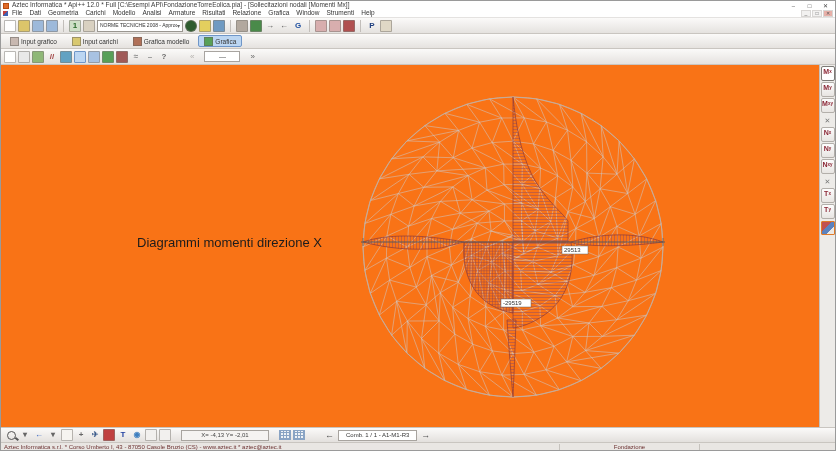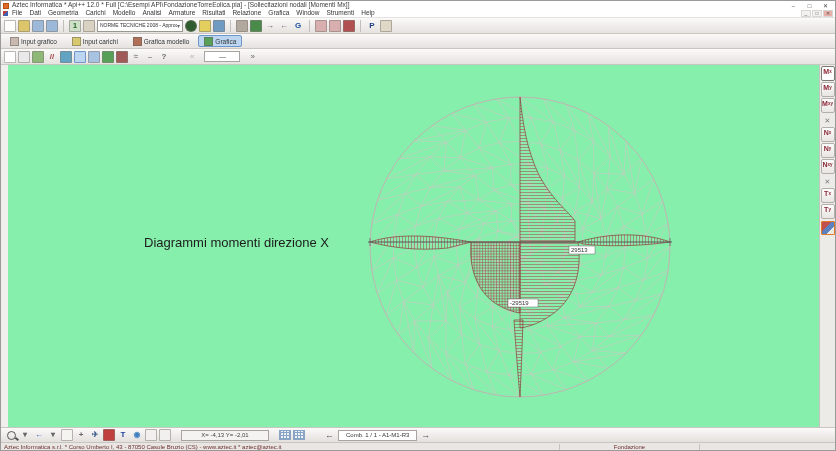--- a/index.html
+++ b/index.html
@@ -35,21 +35,21 @@
   .combo-text{font-size:5px;color:#333;white-space:nowrap;overflow:hidden;flex:1;line-height:1;}
   .combo-arrow{font-size:6px;color:#666;flex:none;}
   .tab-btn{height:12px;display:inline-flex;align-items:center;gap:2px;padding:0 5px;font-size:6.5px;color:#333;border:1px solid transparent;border-radius:2px;white-space:nowrap;}
   .tab-btn.active{background:#bcd6f2;border-color:#6f96c8;}
   .tab-ico{width:9px;height:9px;flex:none;border:1px solid rgba(100,95,90,.5);}
   .nav-btn{font-size:8px;color:#888;padding:0 4px;line-height:1;}
   .nav-box{width:36px;height:11px;background:#fff;border:1px solid #a8a4a0;display:flex;align-items:center;justify-content:center;font-size:7px;color:#555;margin:0 4px;}
 
   
   .main{flex:1;display:flex;min-height:0;}
-  .canvas{flex:1;background:#86efac;position:relative;overflow:hidden;margin-left:7px;}
+  .canvas{flex:1;background:#f97316;position:relative;overflow:hidden;}
   .caption{position:absolute;left:136px;top:170px;font-size:13px;color:#1c1c1c;white-space:nowrap;}
   #fem-svg{position:absolute;left:0;top:0;}
 
   
   .right-sidebar{width:16px;background:#edebe8;border-left:1px solid #c5c1bc;display:flex;flex-direction:column;align-items:center;padding-top:1px;flex:none;}
   .sb-btn{width:14px;height:15px;margin-bottom:1px;background:linear-gradient(#fdfdfd,#e8e5e2);border:1px solid #b3afaa;border-radius:2px;display:flex;align-items:flex-start;justify-content:center;font-size:7px;font-weight:bold;color:#8b2635;line-height:1.4;flex:none;}
   .sb-btn sub{font-size:4.5px;line-height:1;margin-top:3px;}
   .sb-btn.pressed{background:#fff;border-color:#7d7a76;}
   .sb-x{width:14px;height:13px;display:flex;align-items:center;justify-content:center;font-size:7px;color:#7a7a7a;flex:none;}
   .sb-module{width:14px;height:14px;border:1px solid #e07a28;background:linear-gradient(135deg,#c05050 0 38%,#5b82be 38% 68%,#ece9e4 68%);border-radius:1px;flex:none;margin-top:1px;}

